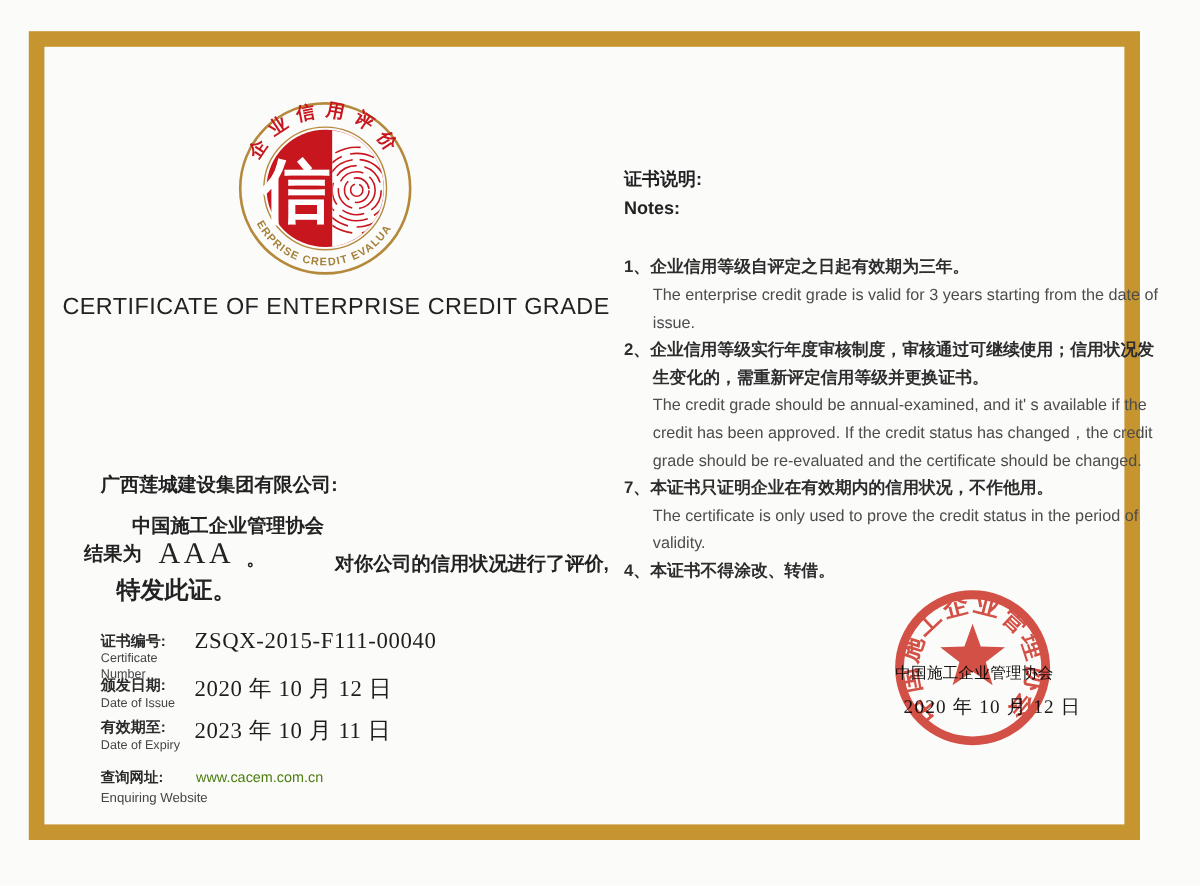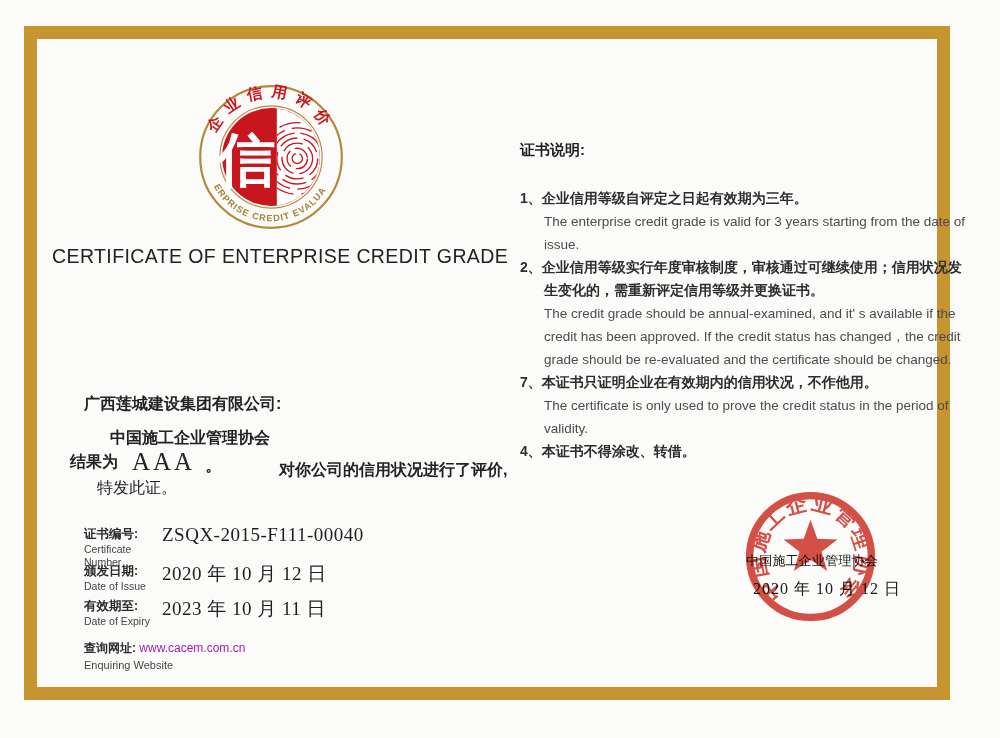--- a/index.html
+++ b/index.html
@@ -30,36 +30,36 @@
   
   .company{left:84px;top:394px;font-size:16px;font-weight:600;color:#222;}
   .issuer{left:110px;top:428px;font-size:16px;font-weight:600;color:#222;}
   .evaluation{left:279px;top:460px;font-size:16px;font-weight:600;color:#222;}
   .result{left:70px;top:452px;font-size:16px;font-weight:600;color:#222;display:flex;align-items:flex-start;}
   .grade{
     font-family:"Liberation Serif",serif;font-size:25px;font-weight:normal;
     letter-spacing:3px;margin:-4px 10px 0 14px;color:#242424;
   }
   .result-suffix{margin-top:4px;}
-  .closing{left:97px;top:478px;font-size:16px;font-weight:400;color:#222;}
+  .closing{left:97px;top:478px;font-size:20px;font-weight:700;color:#222;}
   
   .field-row{left:84px;display:flex;align-items:flex-start;}
   .field-labels{width:78px;flex:0 0 78px;}
   .flabel-zh{font-size:12.5px;font-weight:bold;color:#2a2a2a;line-height:15px;}
   .flabel-en{font-size:10.5px;color:#454545;line-height:13px;margin-top:1px;}
   .field-value{
     font-family:"Liberation Serif",serif;font-size:19px;color:#1e1e1e;
     margin-top:-3px;letter-spacing:0.5px;white-space:nowrap;
   }
   .row-number{top:527px;}
   .row-issue{top:564px;}
   .row-expiry{top:599px;}
   .website{left:84px;top:641px;}
   .website-zh{font-size:12px;font-weight:bold;color:#2a2a2a;line-height:15px;}
-  .website-zh .url{font-weight:normal;color:#a21caf;}
+  .website-zh .url{font-weight:normal;color:#4d7c0f;margin-left:24px;}
   .website-en{font-size:11px;color:#454545;line-height:14px;margin-top:2px;}
   
   .notes{left:520px;top:122px;width:452px;margin-top:16px;}
   .notes-heading-zh{font-size:15px;font-weight:bold;color:#222;line-height:24px;}
   .notes-heading-en{font-size:15px;font-weight:bold;color:#222;line-height:24px;}
   .notes-list{margin-top:25px;}
   .note-item{padding-left:24px;}
   .note-zh{
     font-size:14px;font-weight:600;color:#2d2d2d;line-height:23px;
     text-indent:-24px;
@@ -149,20 +149,21 @@
   <div class="abs website">
     <div class="website-zh">
       <span>查询网址:</span>
       <span class="url">www.cacem.com.cn</span>
     </div>
     <div class="website-en">Enquiring Website</div>
   </div>
 
   <div class="abs notes">
     <div class="notes-heading-zh">证书说明:</div>
+    <div class="notes-heading-en">Notes:</div>
     <div class="notes-list">
       <div class="note-item">
         <div class="note-zh">1、企业信用等级自评定之日起有效期为三年。</div>
         <div class="note-en">The enterprise credit grade is valid for 3 years starting from the date of issue.</div>
       </div>
       <div class="note-item">
         <div class="note-zh">2、企业信用等级实行年度审核制度，审核通过可继续使用；信用状况发生变化的，需重新评定信用等级并更换证书。</div>
         <div class="note-en">The credit grade should be annual-examined, and it' s available if the credit has been approved. If the credit status has changed，the credit grade should be re-evaluated and the certificate should be changed.</div>
       </div>
       <div class="note-item">

